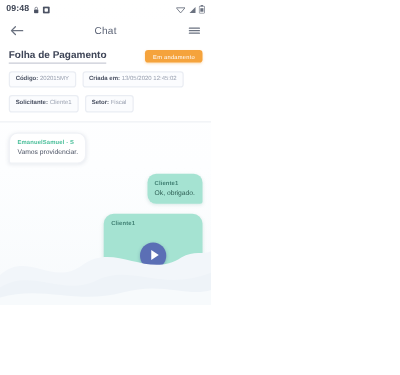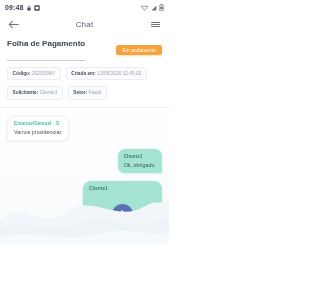--- a/index.html
+++ b/index.html
@@ -56,21 +56,21 @@
   
   .info-card {
     background:#ffffff;
     padding:5px 7px 7px 7px;
     border-bottom:1px solid #eef1f5;
   }
   .info-top { display:flex; align-items:center; justify-content:space-between; }
   .doc-title {
     font-size:8px; font-weight:600; color:#3d4456;
     border-bottom:1.2px solid #c9ccd6;
-    padding-bottom:12px;
+    padding-bottom:2px;
     text-align:center;
   }
   .status-badge {
     background:#f5a33c;
     color:#ffffff;
     font-size:4.6px;
     padding:2.6px 6px;
     border-radius:2.5px;
     white-space:nowrap;
     letter-spacing:.2px;

